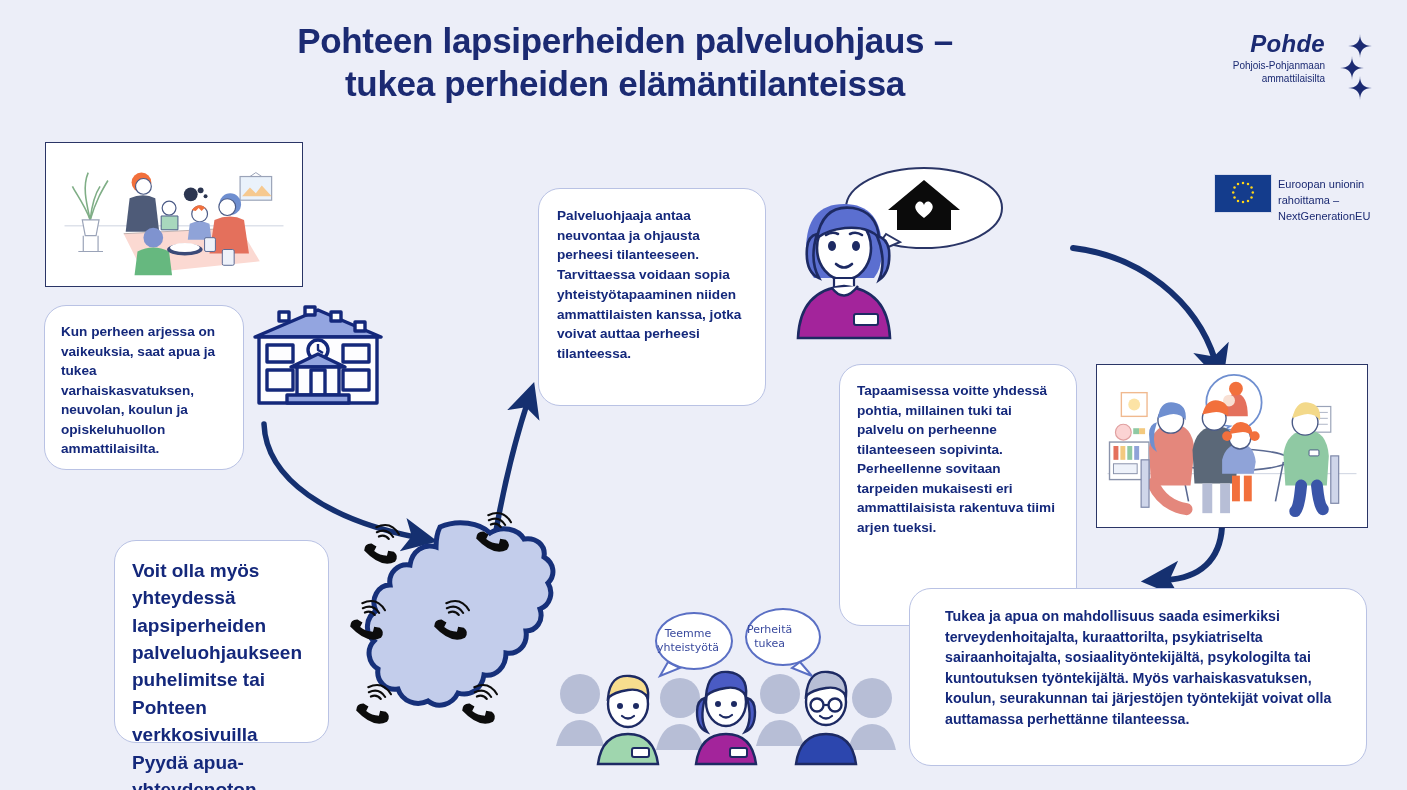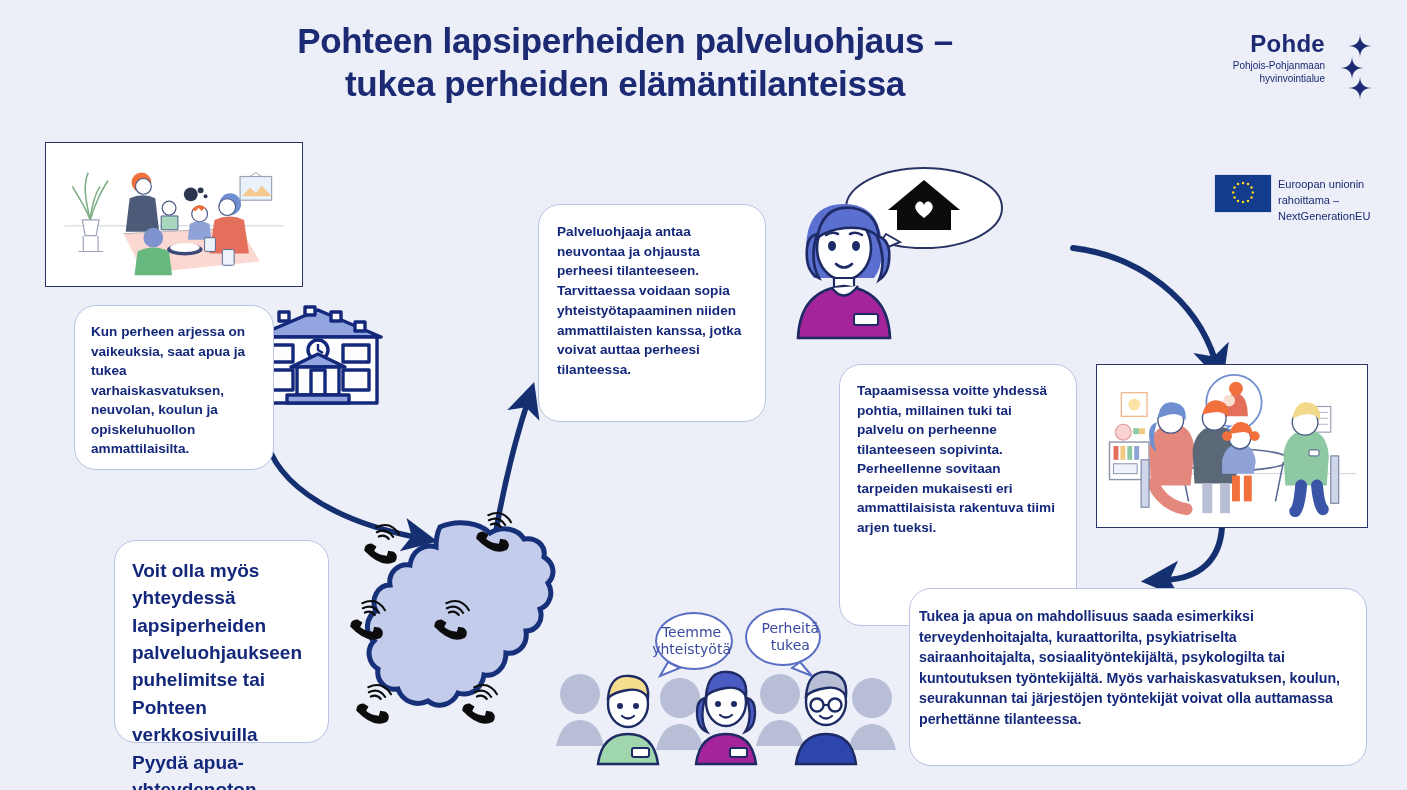--- a/index.html
+++ b/index.html
@@ -22,21 +22,21 @@
     font-size:35px;
     line-height:1.22;
     letter-spacing:-0.3px;
   }
   #title .l{display:block;white-space:nowrap;}
 
   
   #pohde{left:1200px;top:30px;width:180px;height:70px;}
   #pohde .pname{
     position:absolute;right:55px;top:0px;
-    font-size:24px;font-weight:bold;color:#1b2a72;letter-spacing:0.3px;
+    font-size:24px;font-weight:bold;color:#1b2a72;letter-spacing:0.3px;font-style:italic;
   }
   #pohde .psub{
     position:absolute;right:55px;top:30px;width:130px;
     text-align:right;
     font-size:10px;color:#1b2a72;line-height:1.25;
   }
   #pohde .marks{position:absolute;right:0;top:0;width:48px;height:70px;}
 
   
   #eu{left:1214px;top:172px;width:175px;height:42px;}
@@ -54,40 +54,40 @@
     background:#ffffff;
     border:1.6px solid #b9c2e4;
     border-radius:22px;
     color:#14287b;
     font-weight:bold;
     box-sizing:border-box;
   }
   .box .txt{display:block;}
 
   #box1{left:44px;top:305px;width:200px;height:165px;padding:16px 15px 10px 16px;
-        font-size:13.6px;line-height:1.44;margin-left:30px;}
-  #box2{left:538px;top:204px;width:228px;height:218px;padding:17px 16px 10px 18px;
+        font-size:13.6px;line-height:1.44;}
+  #box2{left:538px;top:188px;width:228px;height:218px;padding:17px 16px 10px 18px;
         font-size:13.6px;line-height:1.45;}
   #box3{left:839px;top:364px;width:238px;height:262px;padding:16px 16px 10px 17px;
         font-size:13.6px;line-height:1.44;}
-  #box4{left:909px;top:588px;width:458px;height:178px;padding:17px 18px 10px 9px;
+  #box4{left:909px;top:588px;width:458px;height:178px;padding:17px 18px 10px 35px;
         font-size:14.2px;line-height:1.45;}
   #box5{left:114px;top:540px;width:215px;height:203px;padding:16px 14px 10px 17px;
         font-size:19px;line-height:1.44;}
 
   
   .frame{background:#ffffff;border:1.6px solid #2a3566;box-sizing:border-box;}
   #illus1{left:45px;top:142px;width:258px;height:145px;}
   #illus2{left:1096px;top:364px;width:272px;height:164px;}
 
   
   .minibub{
     position:absolute;background:#ffffff;border:2.2px solid #5a6fc4;border-radius:50%;
-    color:#3a4a9e;font-size:14px;line-height:1.25;text-align:center;
-    display:flex;align-items:center;justify-content:flex-end;
+    color:#3a4a9e;font-size:11px;line-height:1.25;text-align:center;
+    display:flex;align-items:center;justify-content:flex-start;
     font-family:"DejaVu Sans", sans-serif;
   }
   #mb1{left:655px;top:612px;width:74px;height:54px;}
   #mb2{left:745px;top:608px;width:72px;height:54px;}
 
   svg{display:block;overflow:visible;}
 </style>
 </head>
 <body>
 
@@ -95,21 +95,21 @@
 
   <div id="title" class="abs">
     <span class="l">Pohteen lapsiperheiden palveluohjaus –</span>
     <span class="l">tukea perheiden elämäntilanteissa</span>
   </div>
 
   <div id="pohde" class="abs">
     <div class="pname">Pohde</div>
     <div class="psub">
       <span>Pohjois-Pohjanmaan</span><br>
-      <span>hyvinvointialue</span>
+      <span>ammattilaisilta</span>
     </div>
     <svg class="marks" viewBox="0 0 48 70">
       <path d="M8 4 C8 12 12 16 20 16 C12 16 8 20 8 28 C8 20 4 16 -4 16 C4 16 8 12 8 4 Z" transform="translate(20,0)" fill="#1b2a72"></path>
       <path d="M8 4 C8 12 12 16 20 16 C12 16 8 20 8 28 C8 20 4 16 -4 16 C4 16 8 12 8 4 Z" transform="translate(12,22)" fill="#1b2a72"></path>
       <path d="M8 4 C8 12 12 16 20 16 C12 16 8 20 8 28 C8 20 4 16 -4 16 C4 16 8 12 8 4 Z" transform="translate(20,42)" fill="#1b2a72"></path>
     </svg>
   </div>
 
   <div id="eu" class="abs">
     <div id="euflag">

